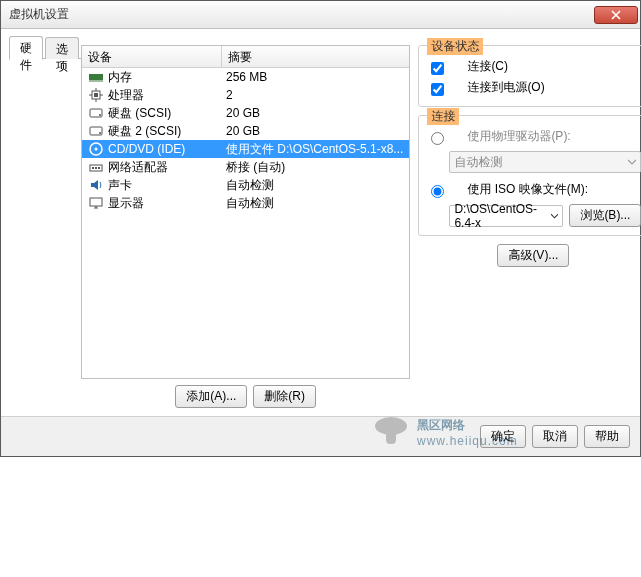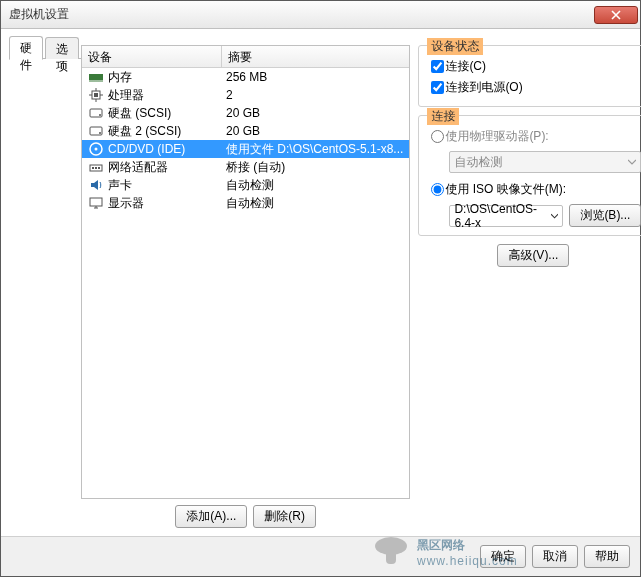--- a/index.html
+++ b/index.html
@@ -1,17 +1,17 @@
 <!DOCTYPE html>
 <html><head>
 <meta charset="utf-8">
 <style>
 * { box-sizing: border-box; margin: 0; padding: 0; font-family: "Microsoft YaHei", "SimSun", Tahoma, sans-serif; font-size: 12px; }
 body { background: #fff; width: 641px; height: 577px; position: relative; }
-.window { width: 641px; height: 577px; border: 1px solid #5a5a5a; background: #fff; display: flex; flex-direction: column; }
+.window { width: 641px; height: 457px; border: 1px solid #5a5a5a; background: #fff; display: flex; flex-direction: column; }
 .titlebar { height: 28px; background: linear-gradient(#fdfdfd, #e8e8e8); border-bottom: 1px solid #c0c0c0; display: flex; align-items: center; padding: 0 2px 0 8px; }
 .titlebar-text { flex: 1; color: #333; font-size: 12px; }
 .close-btn { width: 44px; height: 18px; background: linear-gradient(#e67a6f, #c94b3b); border: 1px solid #8a2e22; border-radius: 3px; display: flex; align-items: center; justify-content: center; color: #fff; cursor: pointer; }
 .close-btn svg { width: 10px; height: 10px; }
 .content { flex: 1; background: #fff; display: flex; flex-direction: row; padding: 6px 8px 8px 8px; }
 .tabs { display: flex; height: 24px; border-bottom: 1px solid #b9b9b9; }
 .tab { padding: 3px 10px 0 10px; border: 1px solid #b9b9b9; border-bottom: none; background: linear-gradient(#fdfdfd, #f0f0f0); border-top-left-radius: 3px; border-top-right-radius: 3px; margin-right: 2px; cursor: pointer; position: relative; top: 1px; }
 .tab.active { background: #fff; border-bottom: 1px solid #fff; height: 24px; }
 .tab.inactive { height: 22px; top: 2px; background: #f0f0f0; }
 .tabcontent { flex: 1; display: flex; padding-top: 10px; gap: 8px; }
@@ -22,21 +22,21 @@
 .list-body { flex: 1; overflow: hidden; }
 .list-row { display: flex; height: 18px; align-items: center; padding: 0 6px; cursor: pointer; }
 .list-row.selected { background: #3399ff; color: #fff; }
 .row-icon { width: 16px; height: 16px; margin-right: 4px; flex-shrink: 0; display: flex; align-items: center; justify-content: center; }
 .row-icon svg { width: 16px; height: 16px; }
 .col-dev { width: 118px; white-space: nowrap; overflow: hidden; text-overflow: ellipsis; }
 .col-sum { flex: 1; white-space: nowrap; overflow: hidden; text-overflow: ellipsis; }
 .rightpane { width: 232px; display: flex; flex-direction: column; gap: 8px; }
 .groupbox { border: 1px solid #d0d0d0; border-radius: 3px; padding: 10px 8px 8px 8px; position: relative; }
 .groupbox-title { position: absolute; top: -8px; left: 8px; background: #fdba74; padding: 0 4px; color: #333; }
-.check-row, .radio-row { display: flex; align-items: center; gap: 1px; padding: 2px 0 2px 4px; }
+.check-row, .radio-row { display: flex; align-items: flex-end; gap: 23px; padding: 2px 0 2px 4px; }
 .check-row input, .radio-row input { width: 13px; height: 13px; }
 .radio-row.disabled { color: #888; }
 .combo { display: flex; align-items: center; margin: 4px 0 6px 22px; }
 .combo-box { flex: 1; border: 1px solid #c0c0c0; background: #f4f4f4; height: 22px; padding: 2px 4px; display: flex; align-items: center; justify-content: space-between; color: #888; border-radius: 2px; }
 .combo-box.enabled { background: #fff; color: #000; }
 .chev { width: 8px; height: 8px; }
 .iso-row { display: flex; align-items: center; gap: 6px; margin: 4px 0 0 22px; }
 .btn { border: 1px solid #9a9a9a; background: linear-gradient(#fdfdfd, #e6e6e6); border-radius: 3px; padding: 3px 10px; cursor: pointer; height: 23px; display: inline-flex; align-items: center; justify-content: center; }
 .adv-row { display: flex; justify-content: center; padding-right: 2px; }
 .left-buttons { display: flex; justify-content: center; gap: 6px; padding: 6px 0 0 0; }

